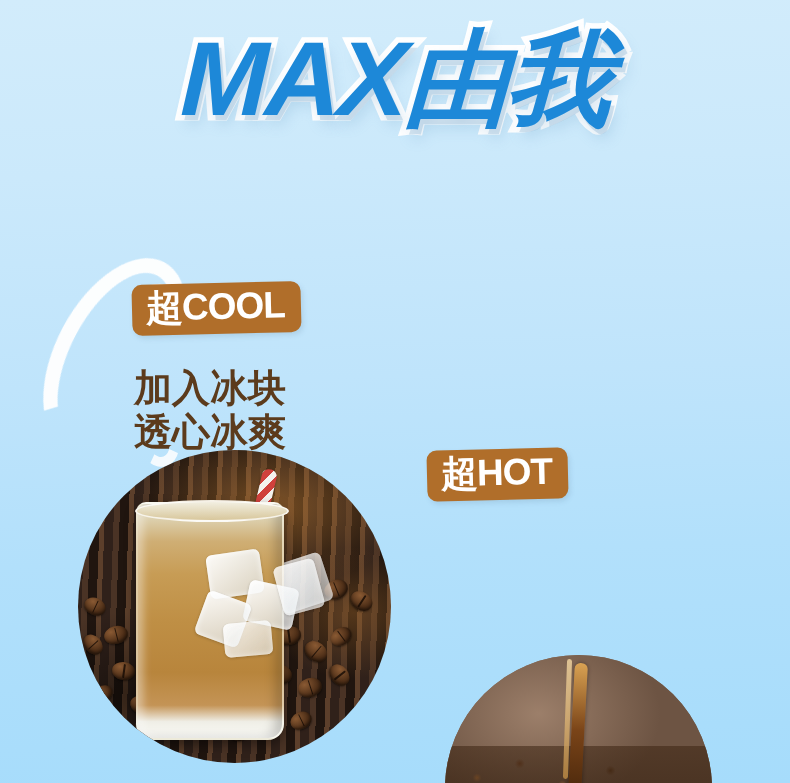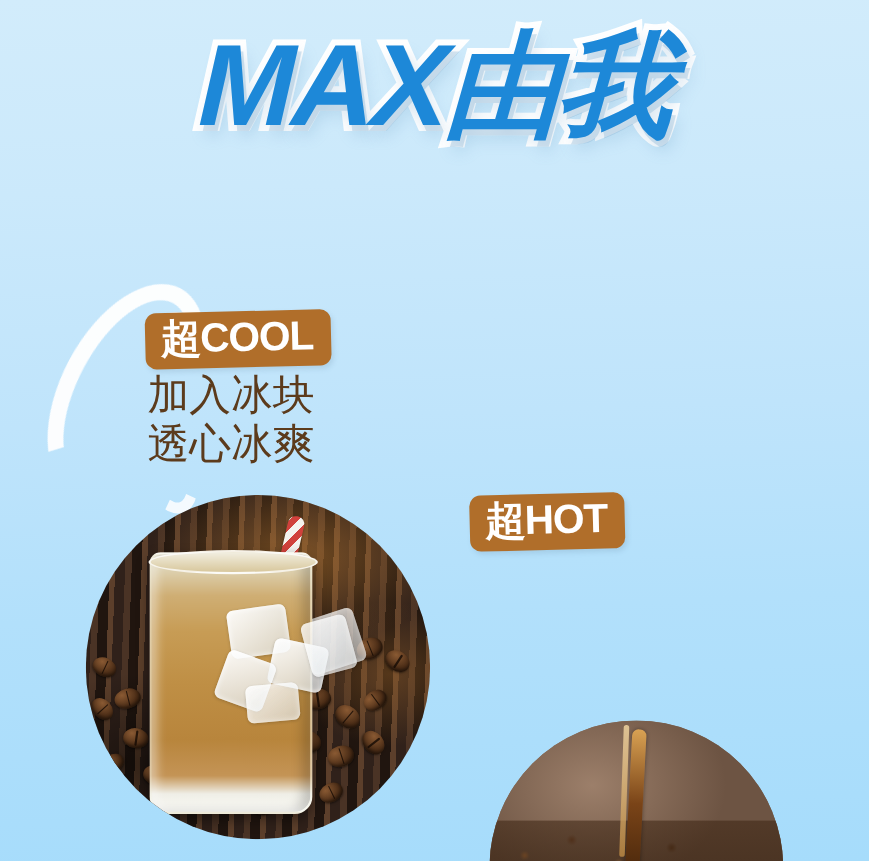--- a/index.html
+++ b/index.html
@@ -90,23 +90,24 @@
   }
   #badge-cool { left:132px; top:283px; }
   #badge-hot  { left:427px; top:449px; }
 
   
   .copy {
     position:absolute;
     color:#5c3b1c;
     font-size:38px;
     line-height:1.17;
-    font-weight:400;
+    font-weight:700;
     letter-spacing:0px;
     white-space:pre-line;
+    margin-top:28px;
   }
   #copy-cool { left:134px; top:338px; }
   #copy-hot  { left:424px; top:518px; }
 
   
   .photo {
     position:absolute;
     border-radius:50%;
     overflow:hidden;
   }

